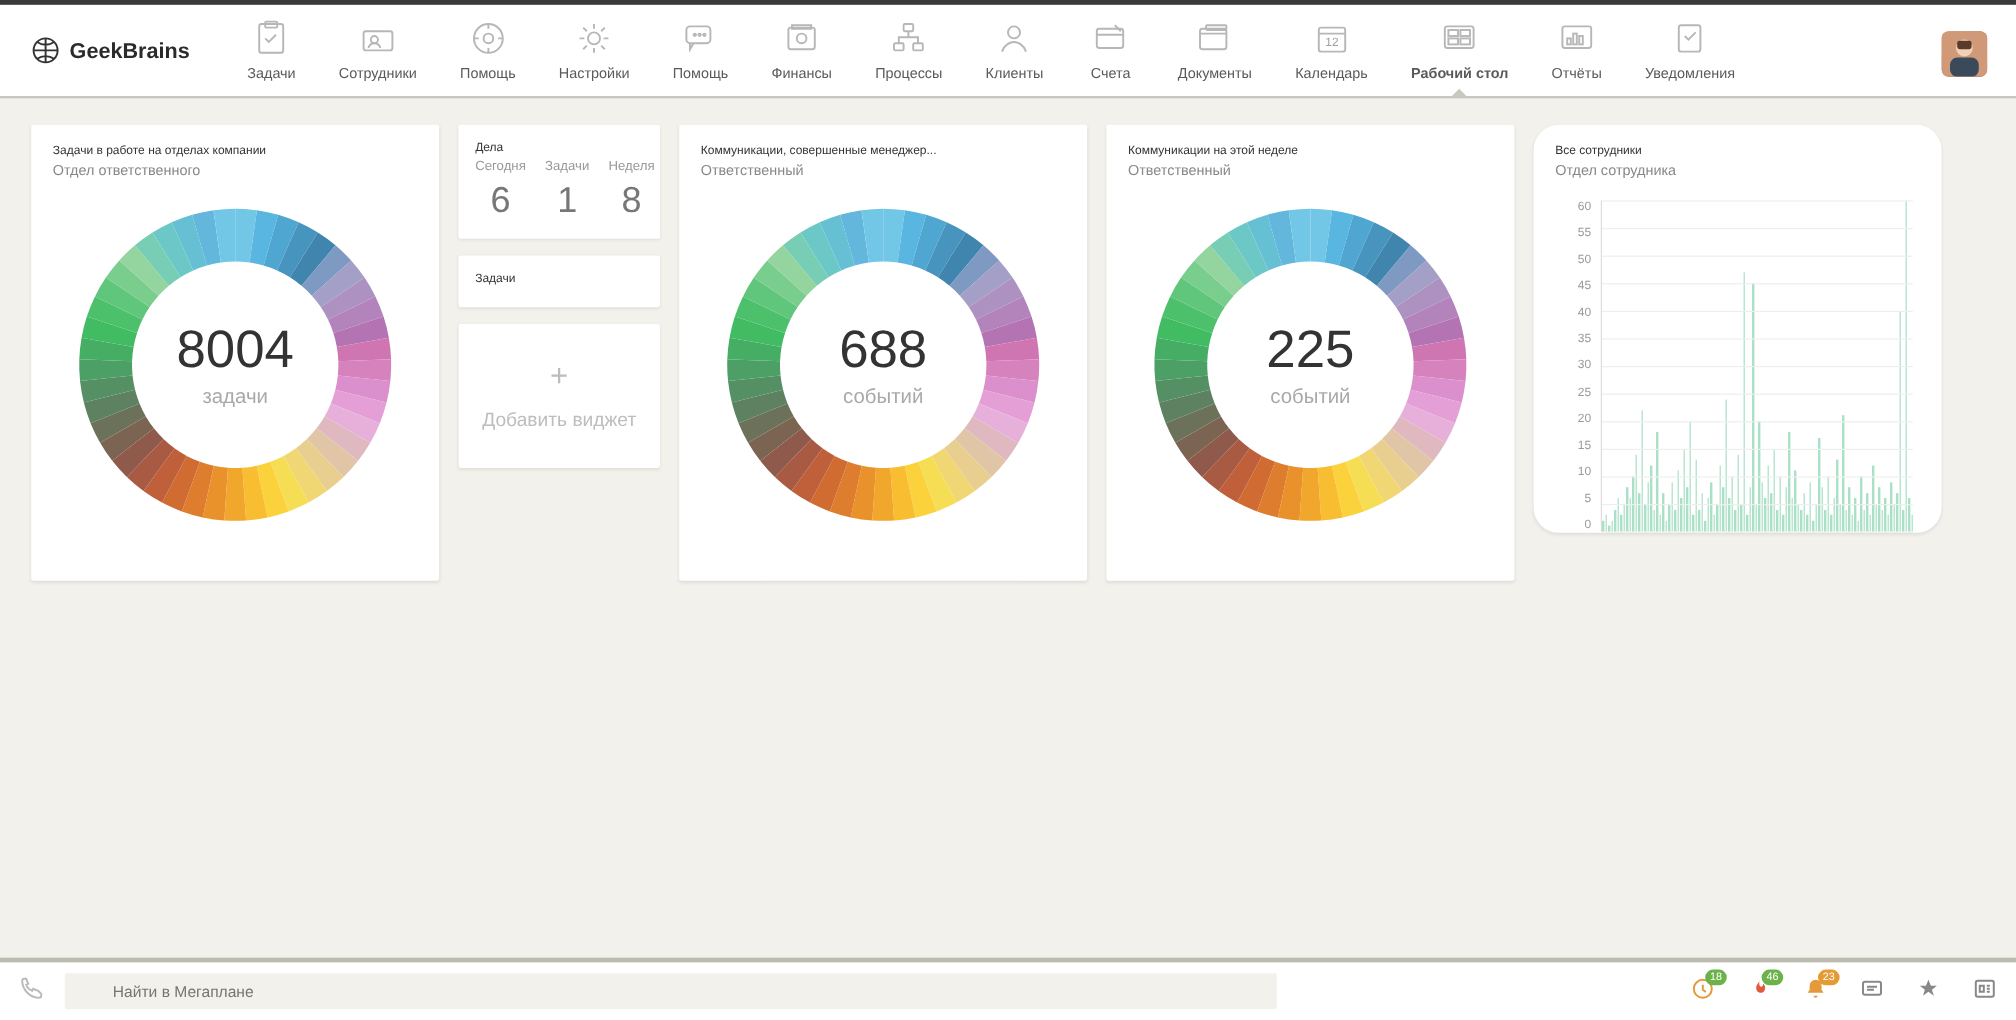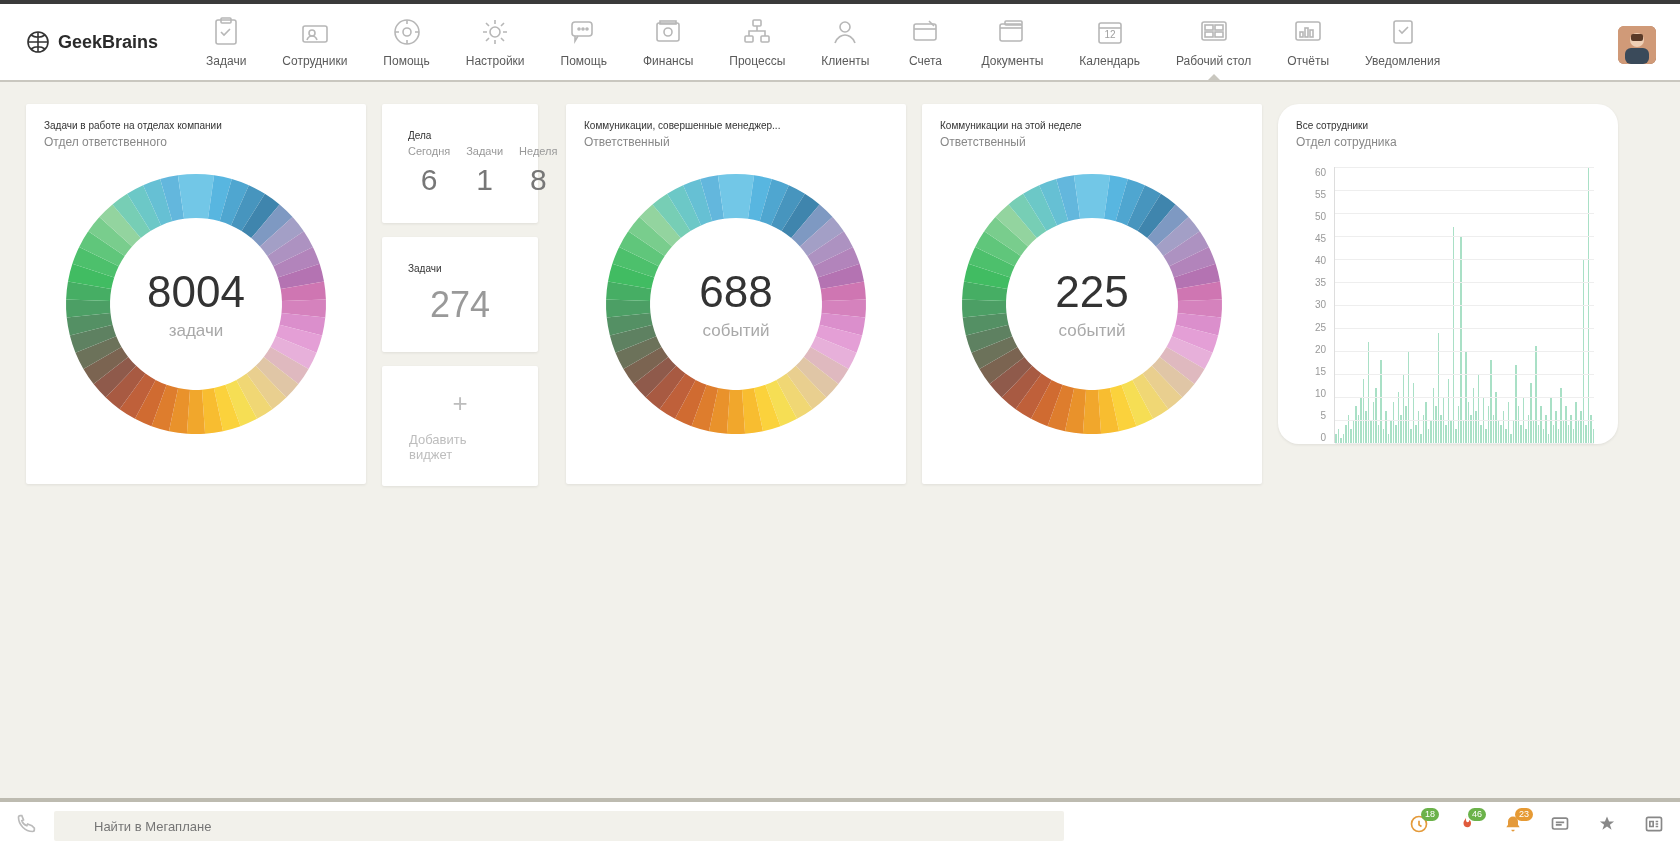--- a/index.html
+++ b/index.html
@@ -41,21 +41,21 @@
   }
   .nav-item {
     display: flex;
     flex-direction: column;
     align-items: center;
     gap: 6px;
     cursor: pointer;
     color: #9f9f9f;
     position: relative;
   }
-  .nav-item.active { color: #7a7a7a; }
+  .nav-item.active { color: #7a7a7a; font-weight: bold; }
   .nav-item.active::after {
     content: '';
     position: absolute;
     bottom: -12px;
     left: 50%;
     transform: translateX(-50%);
     width: 0; height: 0;
     border-left: 6px solid transparent;
     border-right: 6px solid transparent;
     border-bottom: 6px solid #c9c7bf;
@@ -85,21 +85,21 @@
     align-items: flex-start;
   }
   .card {
     background: #fff;
     border-radius: 2px;
     box-shadow: 0 1px 3px rgba(0,0,0,0.08);
     padding: 16px 18px;
   }
   .card-lg { width: 340px; height: 380px; }
   .col-small { width: 168px; display: flex; flex-direction: column; gap: 14px; }
-  .card-sm { width: 156px; padding: 26px; }
+  .card-sm { width: 168px; padding: 14px; }
   .card-title { font-size: 10px; color: #333; font-weight: 400; margin-bottom: 4px; white-space: nowrap; overflow: hidden; text-overflow: ellipsis; }
   .card-subtitle { font-size: 12px; color: #888; margin-bottom: 10px; }
 
   .donut-wrap { display: flex; align-items: center; justify-content: center; height: 290px; position: relative; }
   .donut-center {
     position: absolute; text-align: center;
   }
   .donut-value { font-size: 44px; font-weight: 400; color: #333; }
   .donut-label { font-size: 17px; color: #a9a9a9; margin-top: 4px; }
 
@@ -111,21 +111,21 @@
   .single-big { font-size: 36px; color: #999; font-weight: 300; text-align: center; margin-top: 10px; }
 
   .add-widget {
     border: 1px dashed transparent;
     display: flex; flex-direction: column; align-items: center; justify-content: center;
     color: #bdbdbd;
     height: 120px;
     cursor: pointer;
   }
   .add-plus { font-size: 26px; line-height: 1; }
-  .add-label { font-size: 13px; margin-top: 16px; }
+  .add-label { font-size: 16px; margin-top: 16px; }
 
   .chart-card { width: 340px; height: 340px; border-radius: 21px; }
   .chart-wrap { position: relative; height: 290px; padding: 8px 6px 6px 38px; }
   .y-ticks {
     position: absolute; left: 0; top: 0; height: 100%;
     display: flex; flex-direction: column; justify-content: space-between;
     font-size: 10px; color: #999; text-align: right; width: 30px;
     padding: 8px 0 6px 0;
   }
   .plot-area {
@@ -424,21 +424,20 @@
             <div class="mini-val">1</div>
           </div>
           <div class="mini-col">
             <div class="mini-head">Неделя</div>
             <div class="mini-val">8</div>
           </div>
         </div>
     </div>
     <div class="card card-sm">
       <div class="card-title">Задачи</div>
-      <div class="single-big">274</div>
     </div>
     <div class="card card-sm add-widget">
       <div class="add-plus">+</div>
       <div class="add-label">Добавить виджет</div>
     </div>
   </div>
 
   <div class="card card-lg">
     <div class="card-title">Коммуникации, совершенные менеджер...</div>
     <div class="card-subtitle">Ответственный</div>

